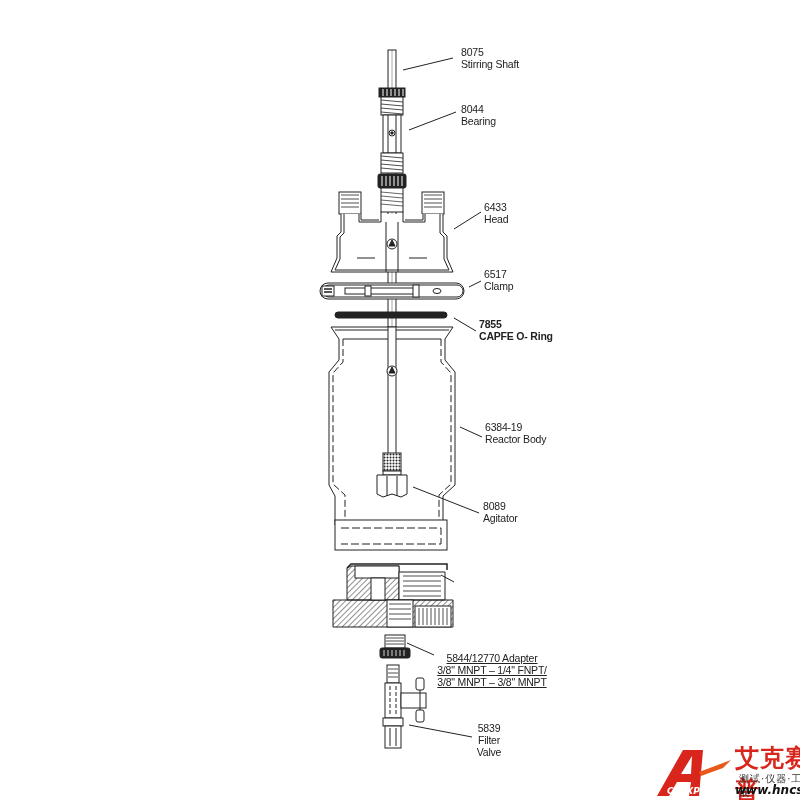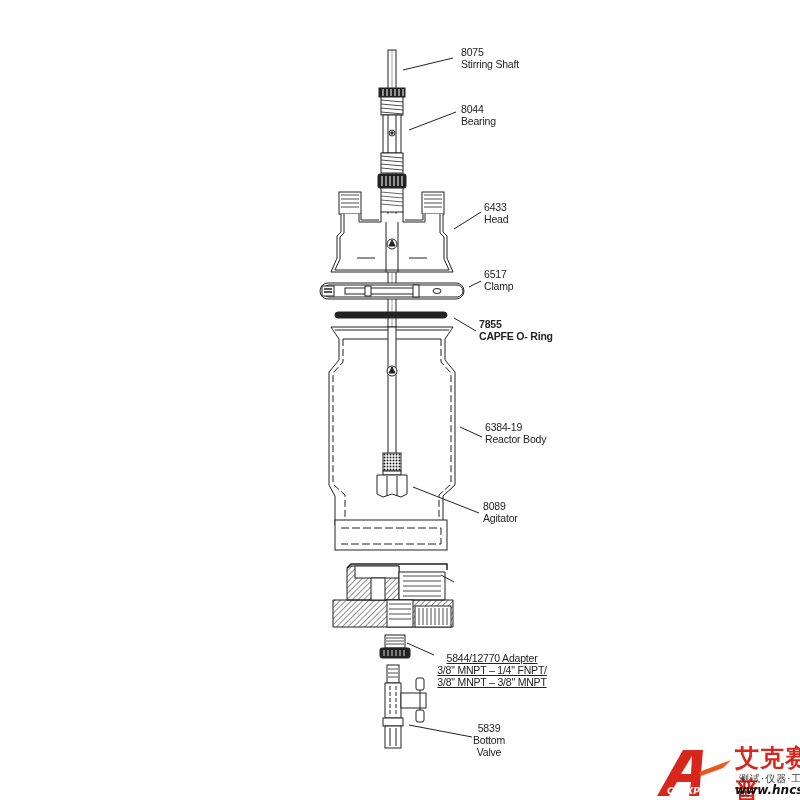--- a/index.html
+++ b/index.html
@@ -210,21 +210,21 @@
   <span>8089</span>
   <span>Agitator</span>
 </div>
 <div class="label center" style="left:402px; top:652px; width:110px;text-decoration:underline;">
   <span>5844/12770 Adapter</span>
   <span>3/8" MNPT – 1/4" FNPT/</span>
   <span>3/8" MNPT – 3/8" MNPT</span>
 </div>
 <div class="label center" style="left:434px; top:722px; width:40px;">
   <span>5839</span>
-  <span>Bottom</span>
+  <span>Filter</span>
   <span>Valve</span>
 </div>
 
 <div class="logo">
   <svg width="80" height="56" viewBox="0 0 80 56">
     <path d="M4 54 L30 8 L50 8 L46 54 L36 54 L38 40 L24 40 L16 54 Z" fill="#d9261c"></path>
     <path d="M28 32 L39 14 L38 32 Z" fill="#fff"></path>
     <path d="M46 30 L78 18 L70 26 L48 34 Z" fill="#e85a1c"></path>
     <text x="14" y="52" font-family="DejaVu Sans, sans-serif" font-size="9" font-style="italic" font-weight="bold" fill="#fff">CCEXP</text>
   </svg>

